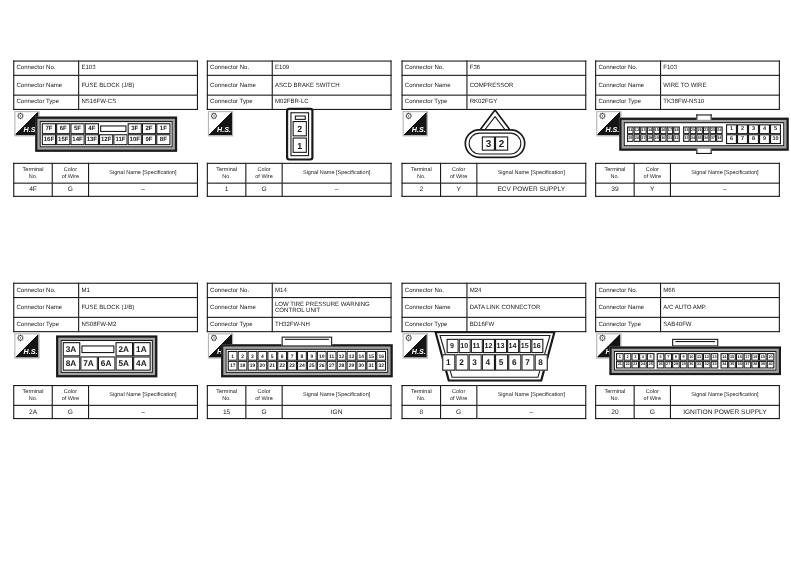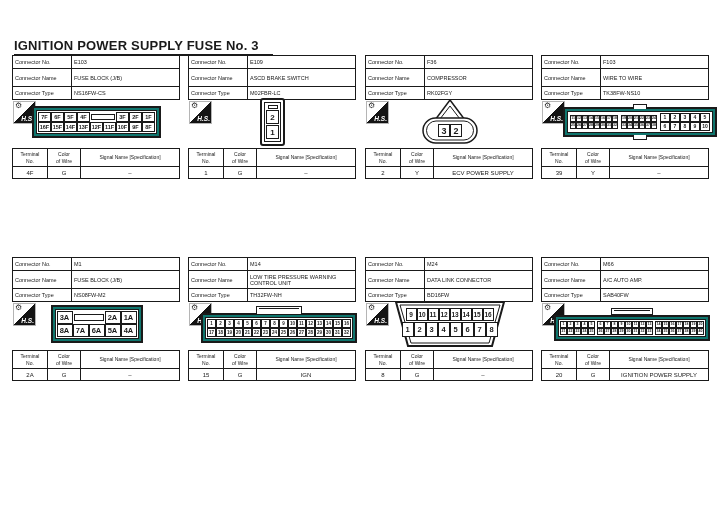--- a/index.html
+++ b/index.html
@@ -26,21 +26,21 @@
         border:1px solid #b5b5b5; box-sizing:border-box; }
   .hs .gear { position:absolute; left:1px; top:-1px; font-size:8px; color:#333; }
   .hs .hstxt { position:absolute; right:1px; bottom:1px; color:#ffffff;
                font-size:6.5px; font-weight:bold; font-style:italic; }
 
   
   .diag { position:absolute; left:0; top:42px; width:169px; height:50px;
           display:flex; align-items:center; justify-content:center; }
 
   
-  .g-outer { border:2px solid #1a1a1a; padding:2px; background:#0f766e; }
+  .g-outer { border:2px solid #1a1a1a; padding:2px; background:#a3a3a3; }
   .g-inner { border:1px solid #1a1a1a; padding:1px; background:#fff; }
   .prow { display:flex; justify-content:center; }
 
   .pin { box-sizing:border-box; border:1px solid #1a1a1a; text-align:center;
          font-weight:bold; background:#fff; overflow:hidden; flex:0 0 auto; }
 
   
   .pins-a .pin { width:13px; height:10px; font-size:5.5px; line-height:8px; }
   .slot-a { box-sizing:border-box; width:24px; height:6px; border:1px solid #1a1a1a;
             align-self:center; margin:0 1px; flex:0 0 auto; }
@@ -95,21 +95,20 @@
   table.term td { border:1px solid #1a1a1a; text-align:center; vertical-align:middle; }
   table.term .h td { font-size:5px; height:15px; line-height:1.25; }
   table.term .d td { font-size:6px; height:9px; }
   table.term td.c1 { width:32px; }
   table.term td.c2 { width:30px; }
 </style>
 </head>
 <body>
 
 <div class="page">
-  <div class="title">IGNITION POWER SUPPLY FUSE No. 3</div>
 
   <div class="block" style="left:12px; top:55px;">
     <table class="info">
       <tbody>
           <tr class="r1">
             <td class="lbl">Connector No.</td>
           <td>E103</td>
           </tr>
       <tr class="r2">
             <td class="lbl">Connector Name</td>

